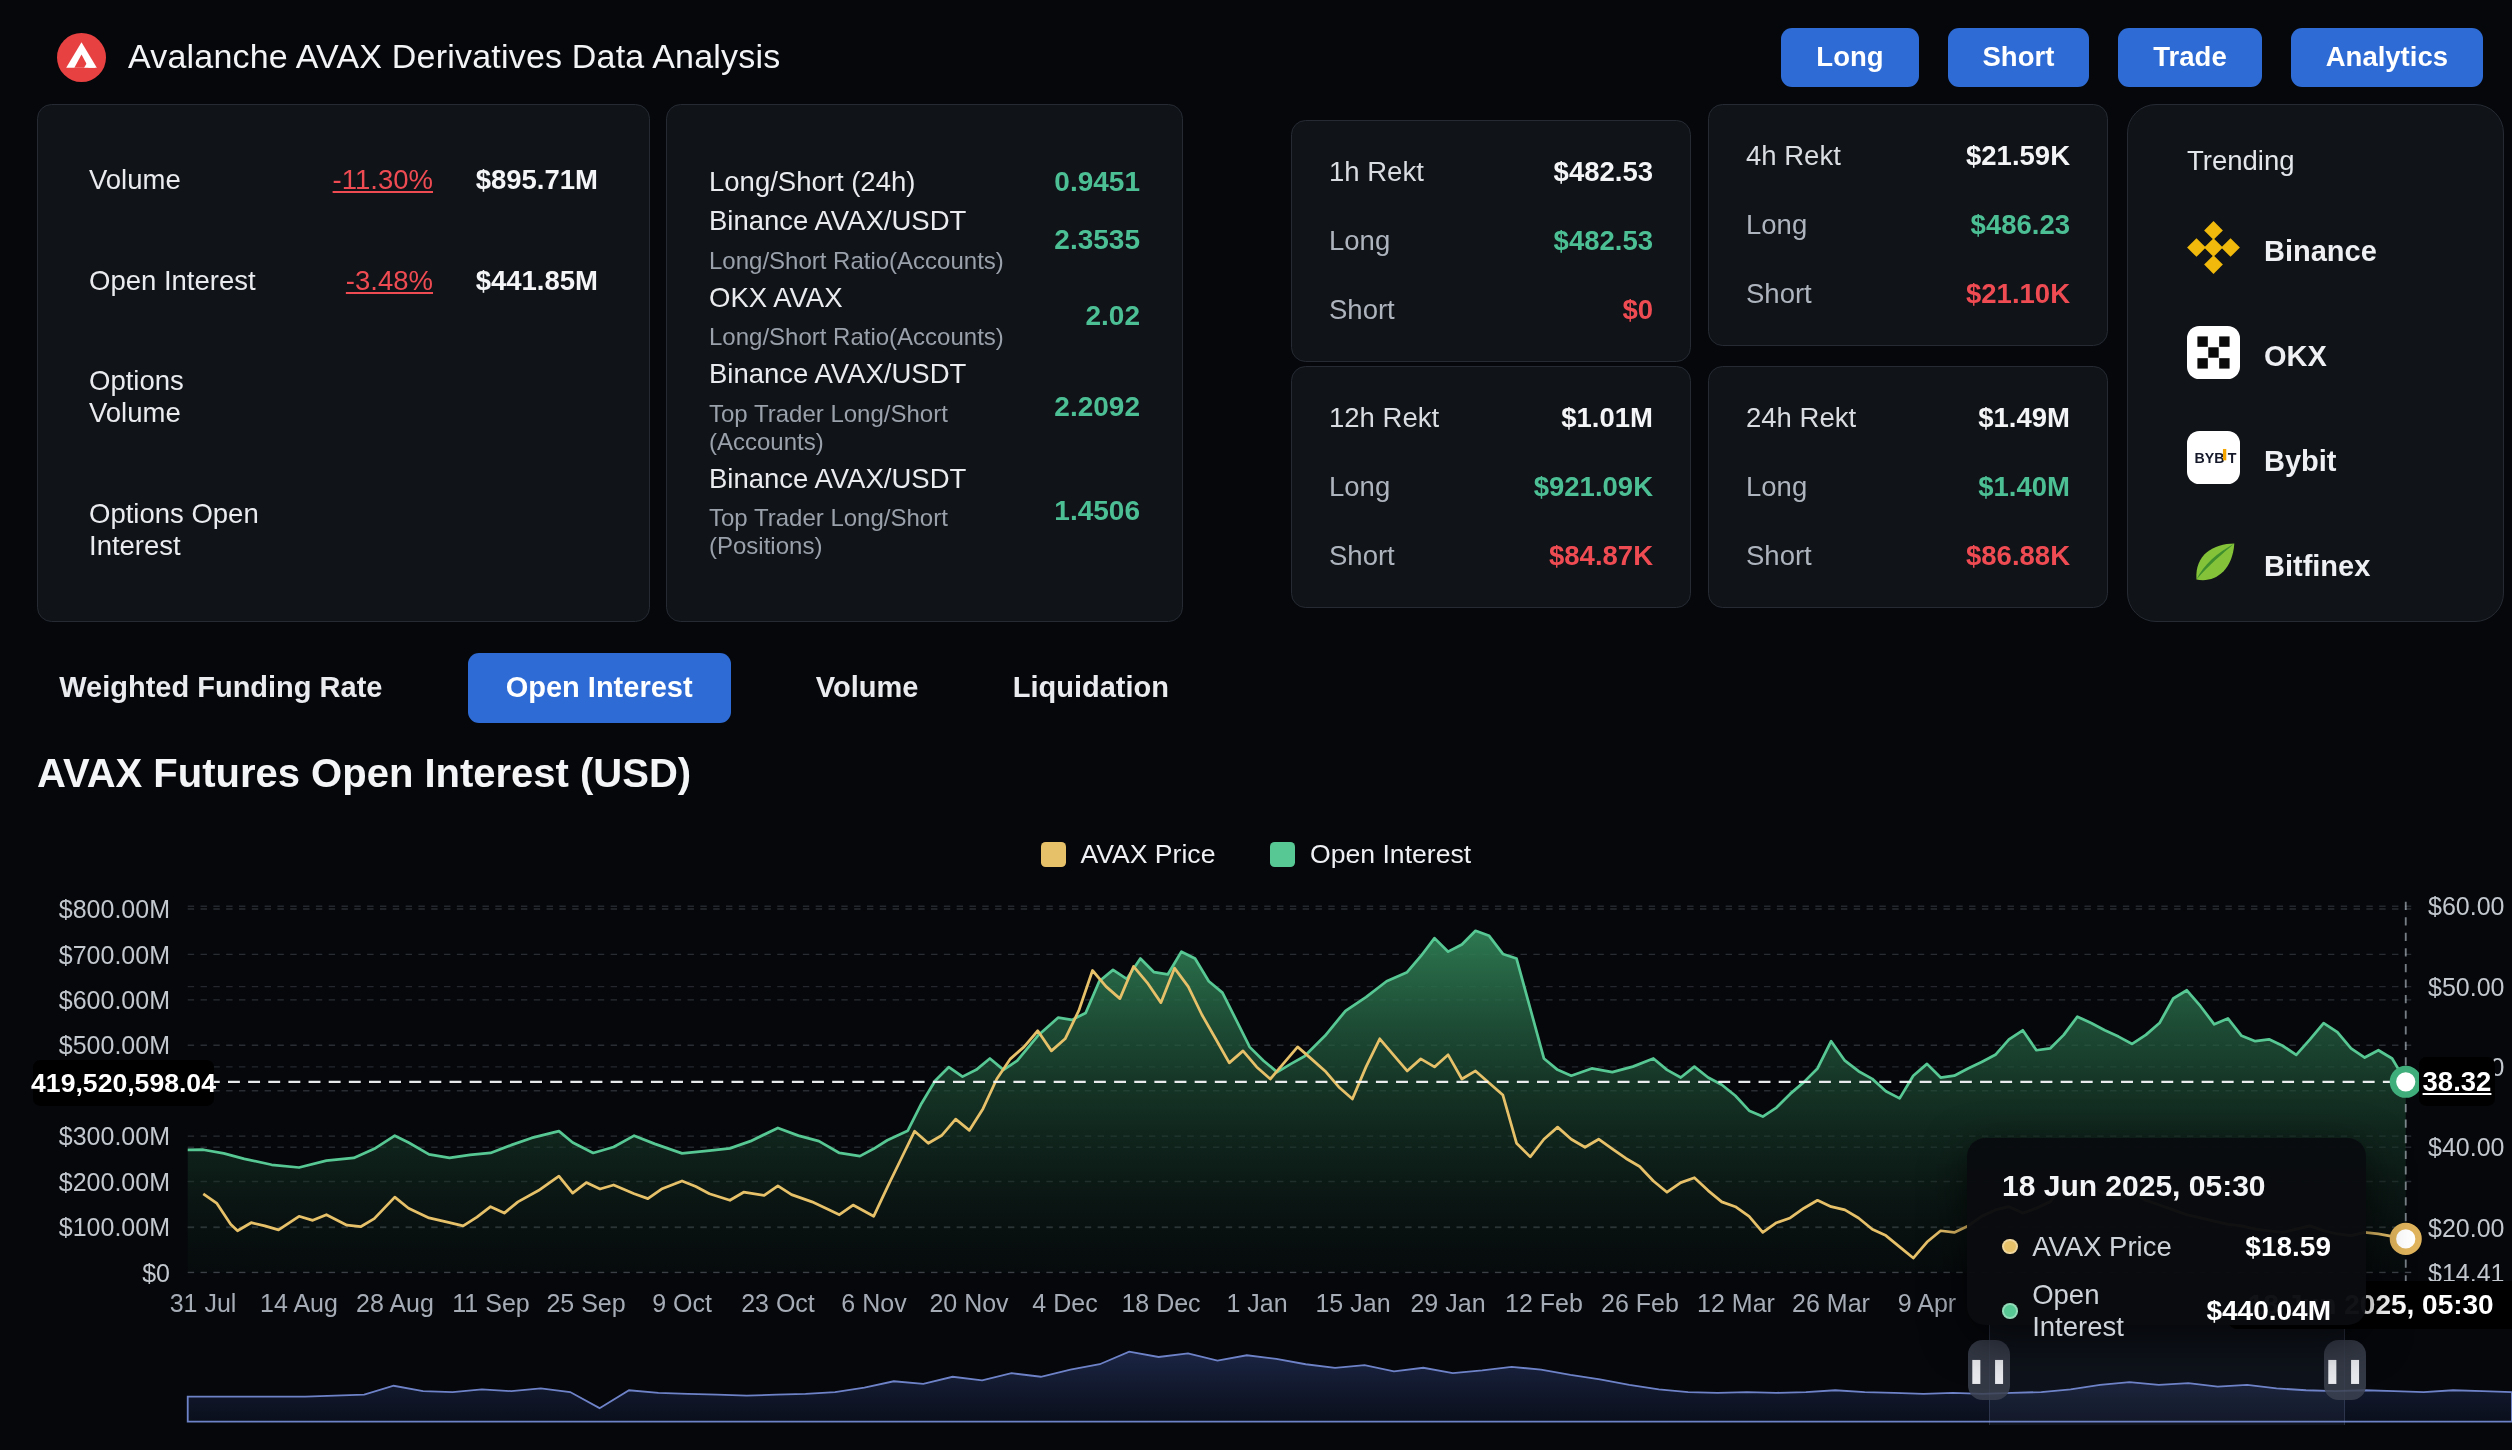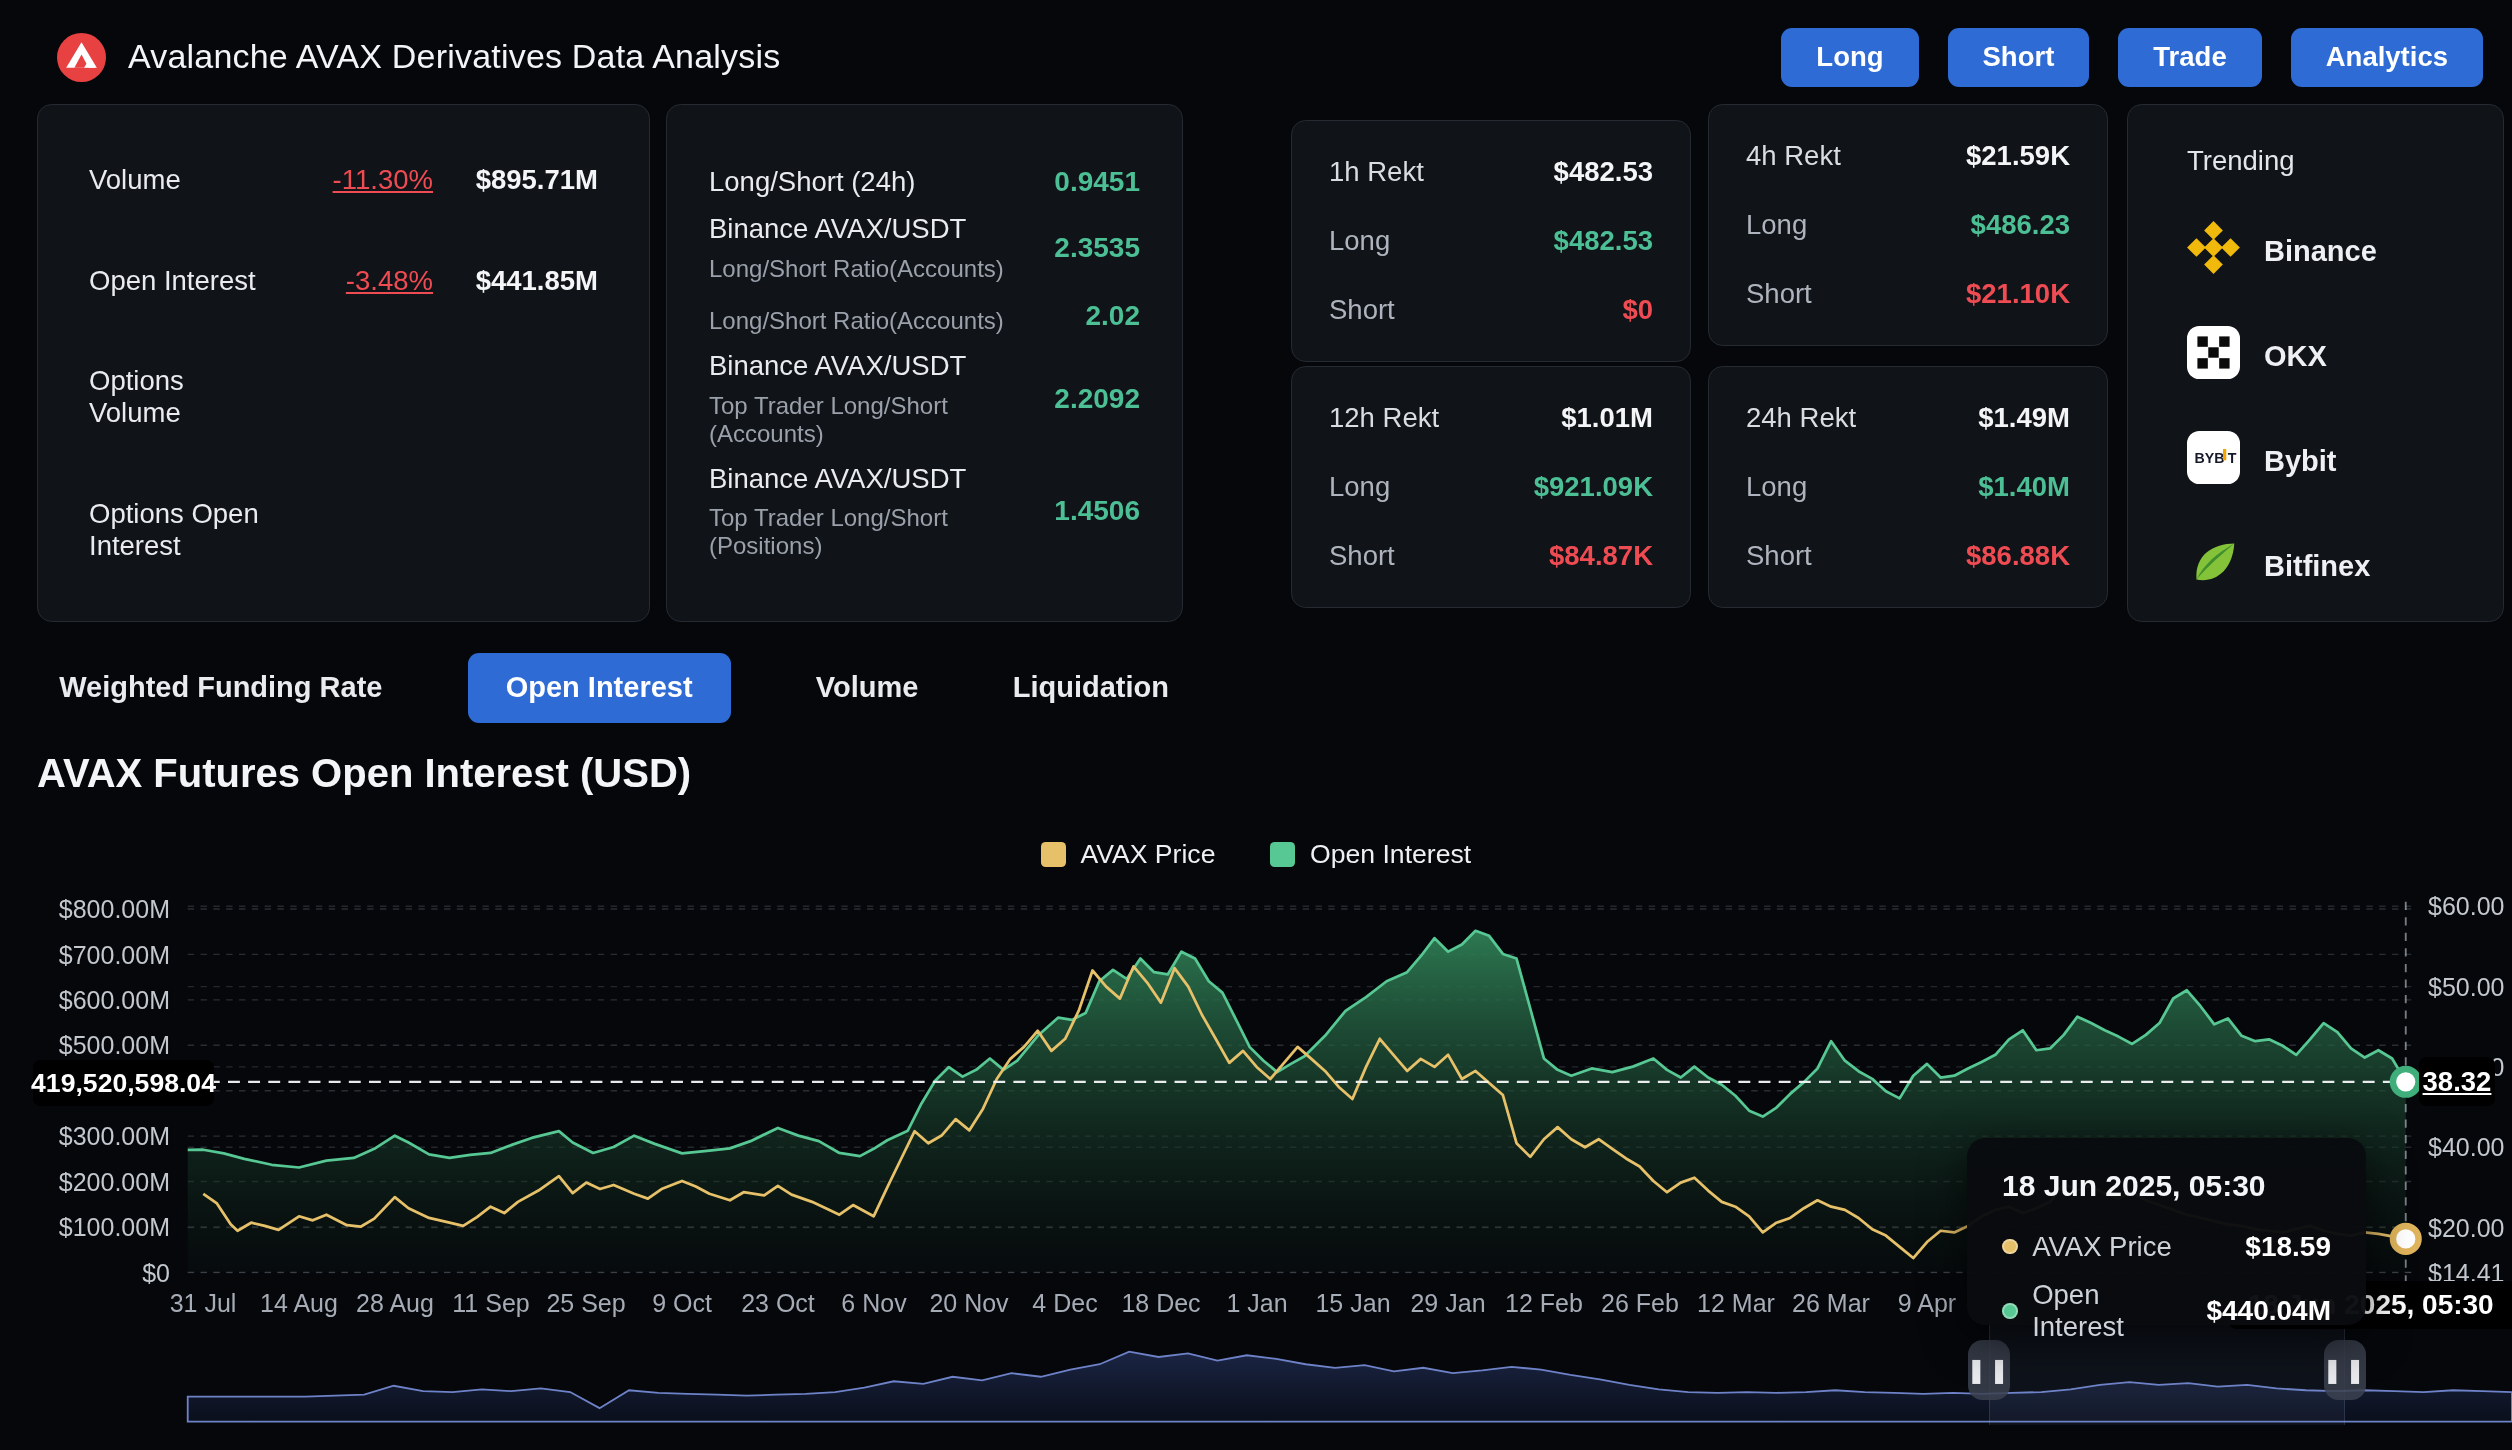--- a/index.html
+++ b/index.html
@@ -36,21 +36,21 @@
 
   .rekt-grid { position:absolute; left:1291px; top:104px; width:818px; height:518px; }
   .rekt-card { position:absolute; width:400px; height:242px; background:var(--card); border:0.9px solid #262b33; border-radius:14.6px; padding:35px 37px; display:flex; flex-direction:column; justify-content:space-between; }
   .rekt-row { display:flex; justify-content:space-between; align-items:center; }
   .rekt-title { font-size:27.5px; color:#d9dce0; }
   .rekt-total { font-size:27.5px; font-weight:700; color:#f4f5f7; }
   .rekt-side-label { font-size:27.5px; color:#aeb4bd; }
   .rekt-long { font-size:27.5px; font-weight:600; color:var(--green); }
   .rekt-short { font-size:27.5px; font-weight:600; color:var(--red); }
 
-  .trending-card { left:2127px; top:104px; width:377px; height:518px; padding:40px 0 4px 59px; }
+  .trending-card { left:2127px; top:104px; width:377px; height:518px; padding:40px 0 4px 59px;border-radius:29px; }
   .trending-title { font-size:27.5px; color:#e3e6ea; }
   .trend-item { display:flex; align-items:center; gap:24px; margin-top:44px; cursor:pointer; }
   .trend-icon { width:53px; height:61px; flex:0 0 53px; }
   .trend-name { font-size:29px; font-weight:700; color:#eef0f3; }
 
   
   .tab-bar { position:absolute; left:50px; top:652px; height:71px; display:flex; align-items:center; gap:76px; }
   .tab { font-size:29px; font-weight:700; color:#e9ebee; cursor:pointer; padding:0 9.2px; }
   .tab.active { background:var(--blue); color:#fff; border-radius:11px; height:70px; display:flex; align-items:center; padding:0 38px; }
 
@@ -138,20 +138,21 @@
       </div>
       <div class="ratio-row">
         <div class="ratio-text">
           <div class="ratio-label">Binance AVAX/USDT</div>
           <div class="ratio-sub">Long/Short Ratio(Accounts)</div>
         </div>
         <div class="ratio-value">2.3535</div>
       </div>
       <div class="ratio-row">
         <div class="ratio-text">
+          <div class="ratio-label">OKX AVAX</div>
           <div class="ratio-sub">Long/Short Ratio(Accounts)</div>
         </div>
         <div class="ratio-value">2.02</div>
       </div>
       <div class="ratio-row">
         <div class="ratio-text">
           <div class="ratio-label">Binance AVAX/USDT</div>
           <div class="ratio-sub">Top Trader Long/Short (Accounts)</div>
         </div>
         <div class="ratio-value">2.2092</div>

